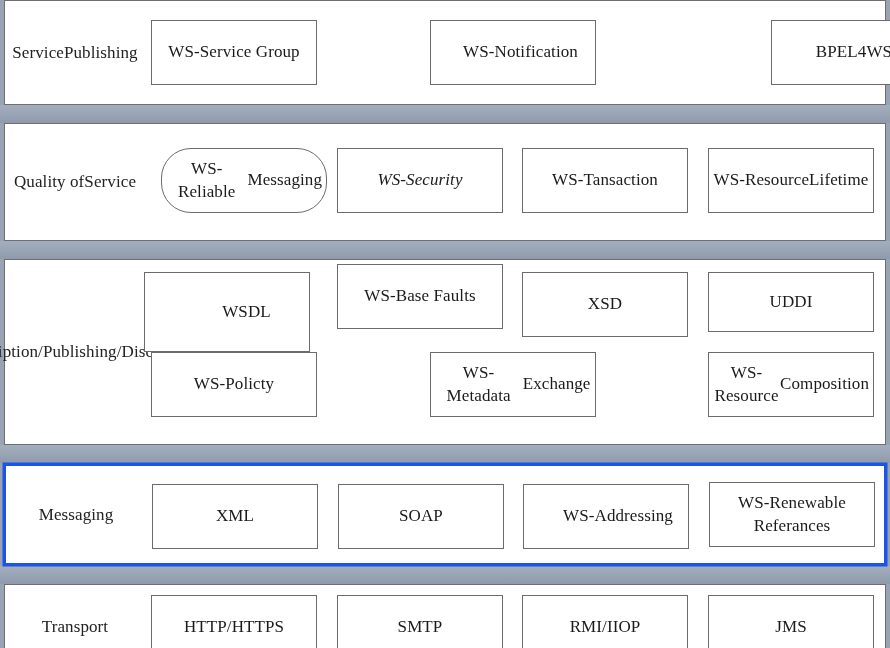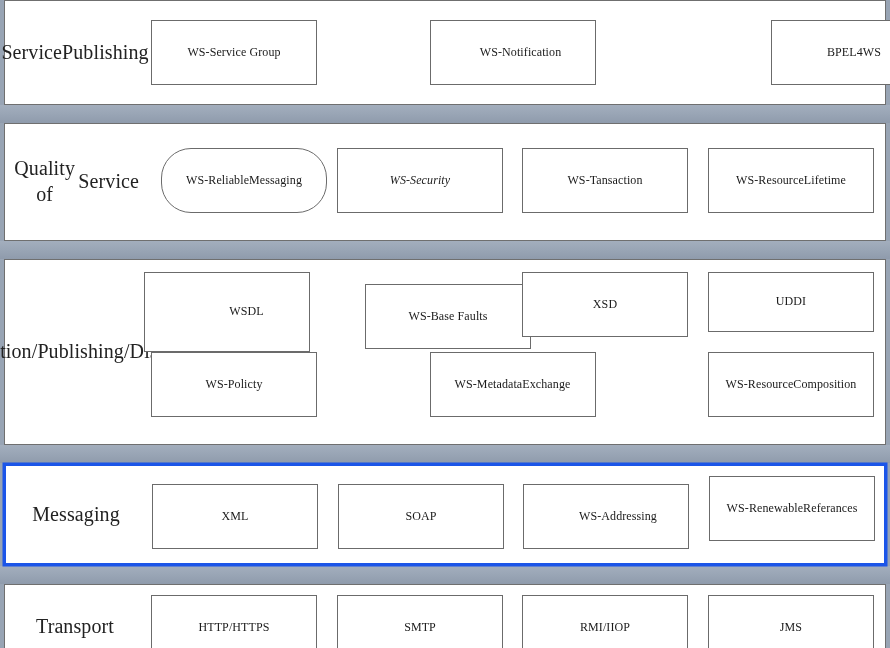--- a/index.html
+++ b/index.html
@@ -42,40 +42,40 @@
   .layer-label {
     position: absolute;
     left: 6px;
     width: 128px;
     top: 0;
     height: 100%;
     display: flex;
     align-items: center;
     justify-content: center;
     text-align: center;
-    font-size: 20px;
+    font-size: 17px;
     color: #222222;
     line-height: 1.28;
     letter-spacing: 0.1px;
   }
   .boxes {
     position: absolute;
     left: 0; top: 0;
     width: 100%; height: 100%;
   }
   .node {
     position: absolute;
     border: 1.6px solid #6b6b6b;
     background: #ffffff;
     box-sizing: border-box;
     display: flex;
     align-items: center;
     justify-content: center;
     text-align: center;
-    font-size: 12px;
+    font-size: 17px;
     color: #1a1a1a;
     line-height: 1.3;
     padding: 0 4px;
     letter-spacing: 0.1px;
   }
   .node span { display: block; }
 </style>
 </head>
 <body>
 
@@ -124,21 +124,21 @@
     <div class="layer" style="height: 186px;">
       <div class="layer-label">
         <span>Description/</span>
         <span>Publishing/</span>
         <span>Discovery</span>
       </div>
       <div class="boxes">
         <div class="node" style="left: 139px; width: 166px; height: 80px; top: 12px; padding-left: 43px;">
           <span>WSDL</span>
         </div>
-        <div class="node" style="left: 332px; width: 166px; height: 65px; top: 24px; margin-left: 28px;">
+        <div class="node" style="left: 332px; width: 166px; height: 65px; top: 4px;">
           <span>WS-Base Faults</span>
         </div>
         <div class="node" style="left: 517px; width: 166px; height: 65px; top: 12px;">
           <span>XSD</span>
         </div>
         <div class="node" style="left: 703px; width: 166px; height: 60px; top: 12px;">
           <span>UDDI</span>
         </div>
         <div class="node" style="left: 146px; width: 166px; height: 65px; top: 92px;">
           <span>WS-Policty</span>
@@ -161,21 +161,21 @@
       <div class="boxes">
         <div class="node" style="left: 146px; width: 166px; height: 65px; top: 18px;">
           <span>XML</span>
         </div>
         <div class="node" style="left: 332px; width: 166px; height: 65px; top: 18px;">
           <span>SOAP</span>
         </div>
         <div class="node" style="left: 517px; width: 166px; height: 65px; top: 18px; padding-left: 28px;">
           <span>WS-Addressing</span>
         </div>
-        <div class="node" style="left: 703px; width: 166px; height: 65px; top: 10px;">
+        <div class="node" style="left: 703px; width: 166px; height: 65px; top: 16px; flex-direction: column;">
           <span>WS-Renewable</span>
           <span>Referances</span>
         </div>
       </div>
     </div>
     <div class="band" style="height: 18px;"></div>
     <div class="layer" style="height: 86px;">
       <div class="layer-label">
         <span>Transport</span>
       </div>

